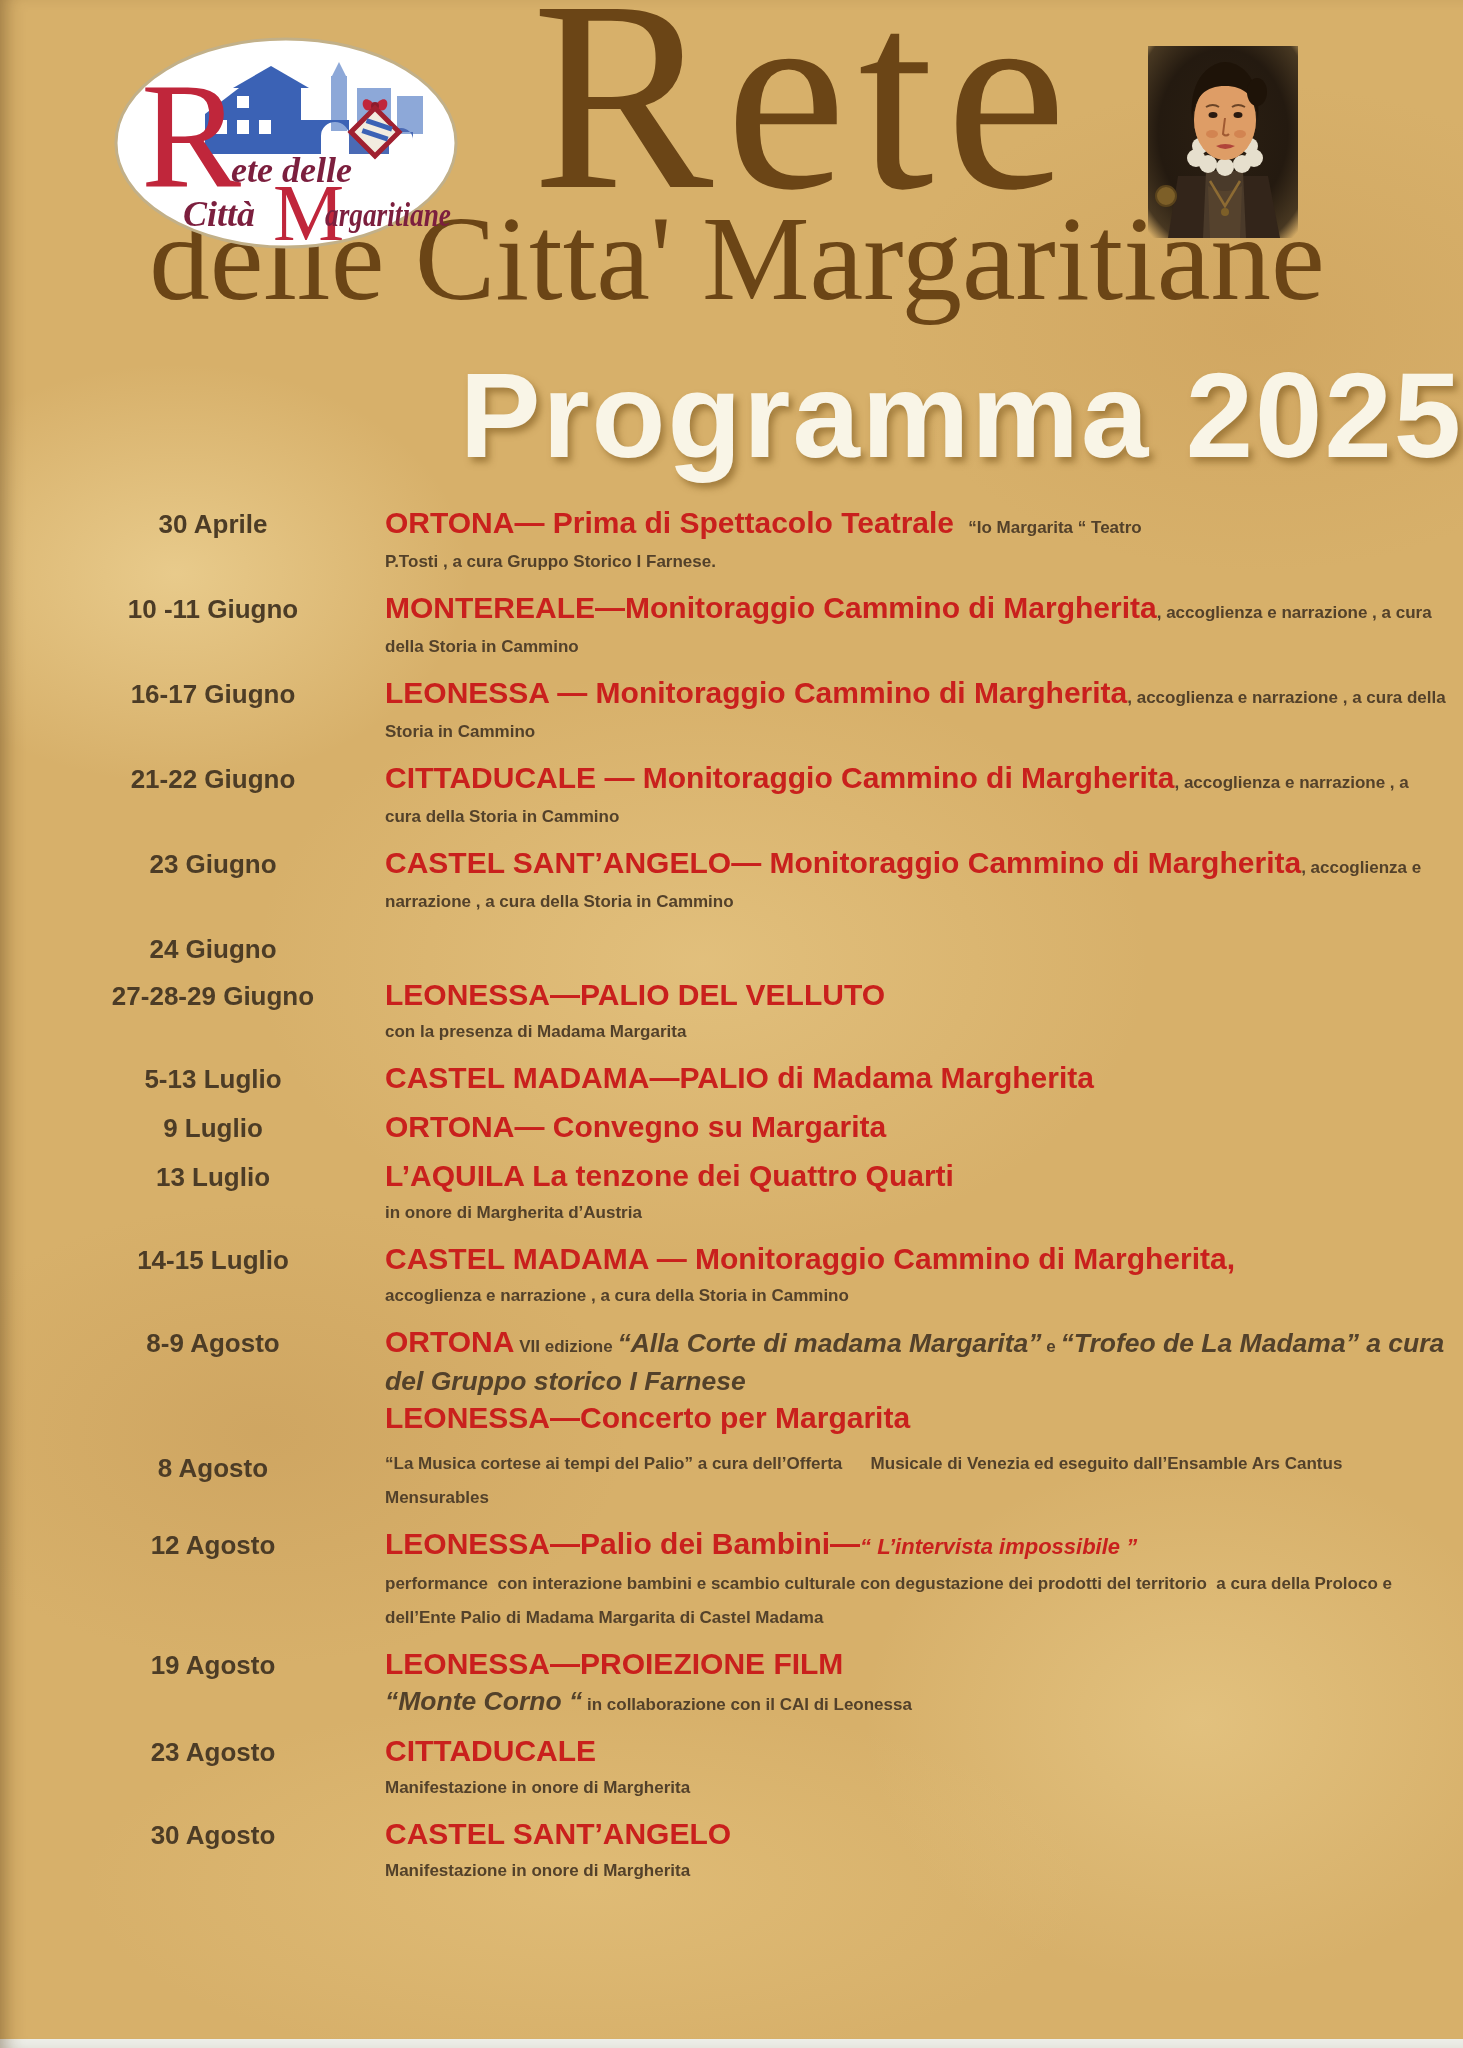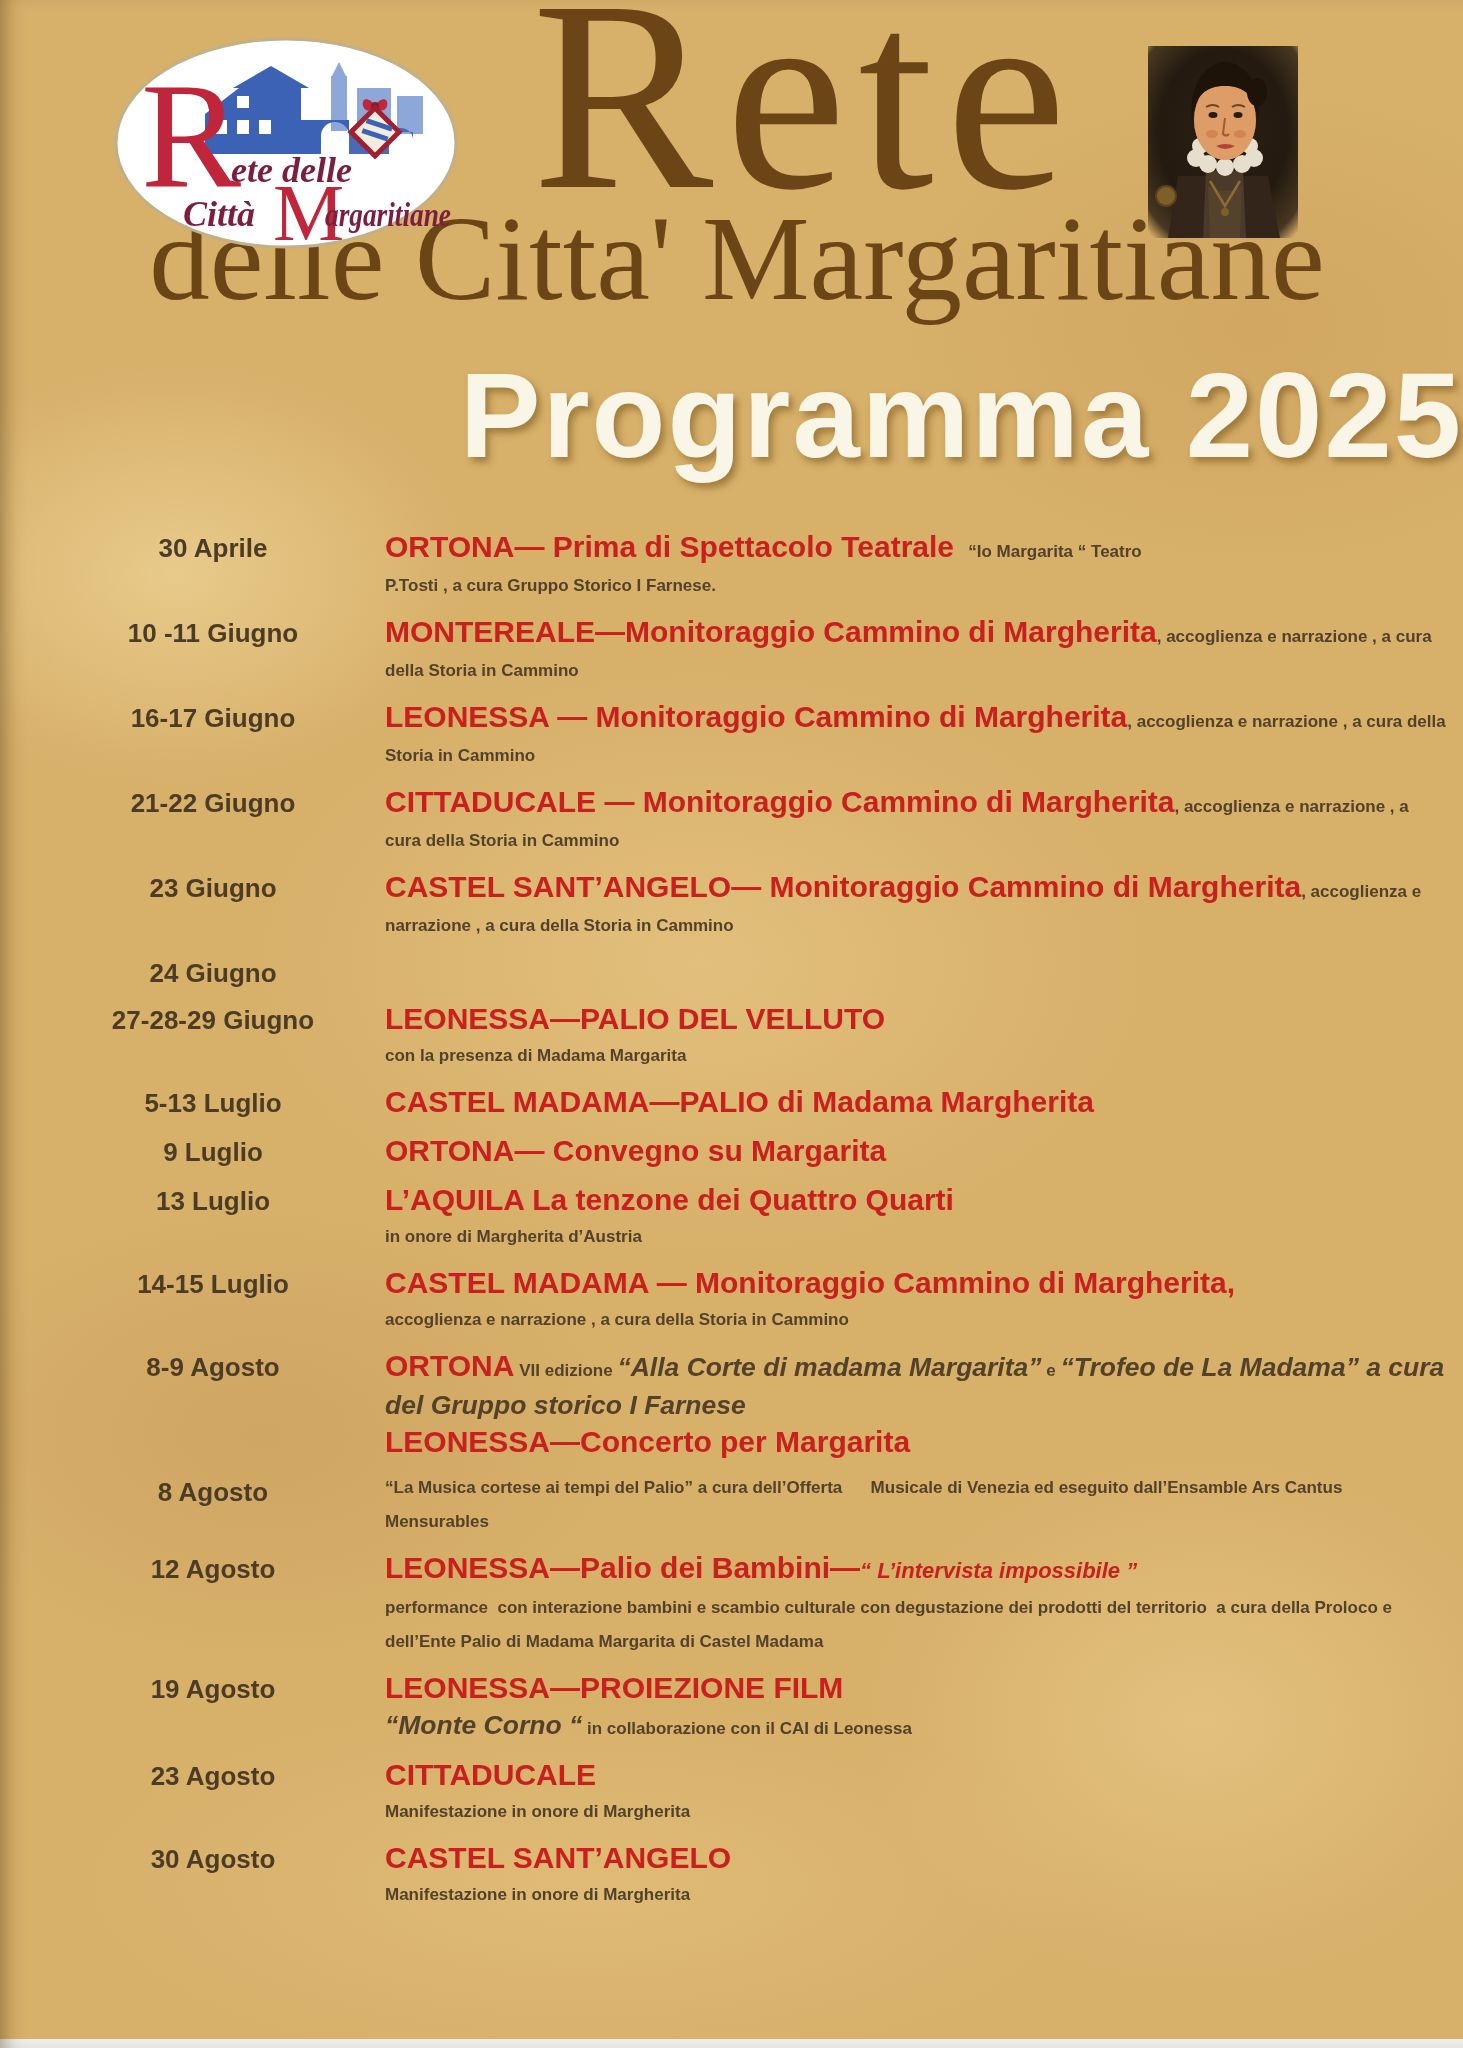--- a/index.html
+++ b/index.html
@@ -35,21 +35,21 @@
   }
   .subtitle{
     position:absolute;left:0;right:0;top:355px;text-align:right;
     font-size:121px;line-height:1;font-weight:700;color:#f9f5e7;
     letter-spacing:2px;
     text-shadow:4px 5px 7px rgba(118,82,24,.55);
   }
   .logo{position:absolute;left:113px;top:36px;width:347px;height:214px;}
   .portrait{position:absolute;left:1148px;top:46px;width:150px;height:192px;}
   
-  .events{position:absolute;top:503px;left:0;right:8px;margin-top:24px;}
+  .events{position:absolute;top:503px;left:0;right:8px;}
   .row{display:flex;align-items:flex-start;margin-bottom:9px;}
   .date{
     flex:0 0 230px;margin-left:98px;text-align:center;
     font-size:26px;line-height:33px;font-weight:700;color:#4c3c26;padding-top:5px;
   }
   .content{flex:1;margin-left:57px;margin-right:6px;white-space:pre-wrap;}
   .seg-r {color:#c9201d;font-weight:700;font-size:30px;line-height:40px;}
   .seg-ri{color:#c9201d;font-weight:700;font-size:22px;line-height:40px;font-style:italic;}
   .seg-b {color:#53412a;font-weight:700;font-size:17px;line-height:34px;}
   .seg-bi{color:#53412a;font-weight:700;font-size:26.5px;line-height:34px;font-style:italic;}

